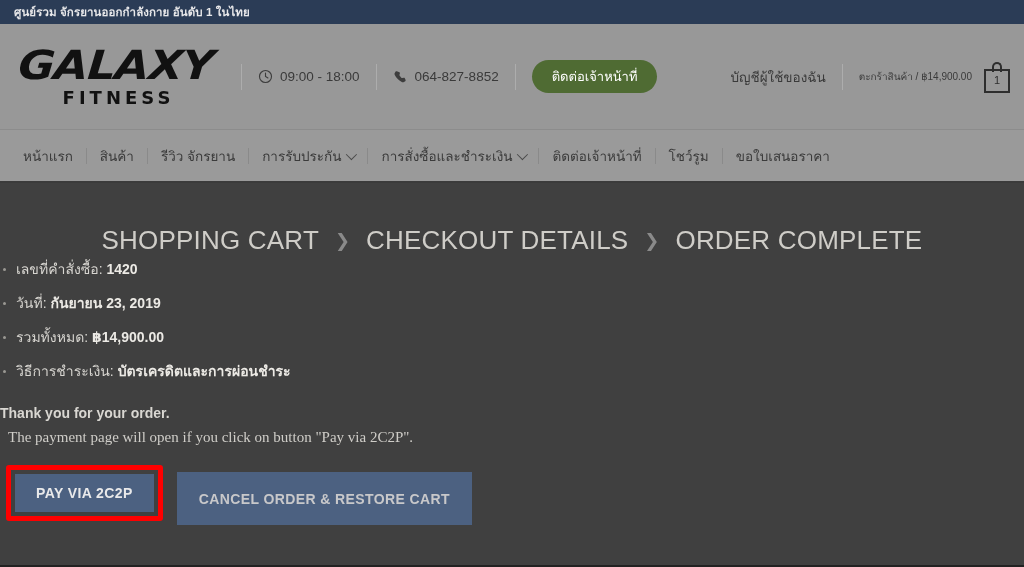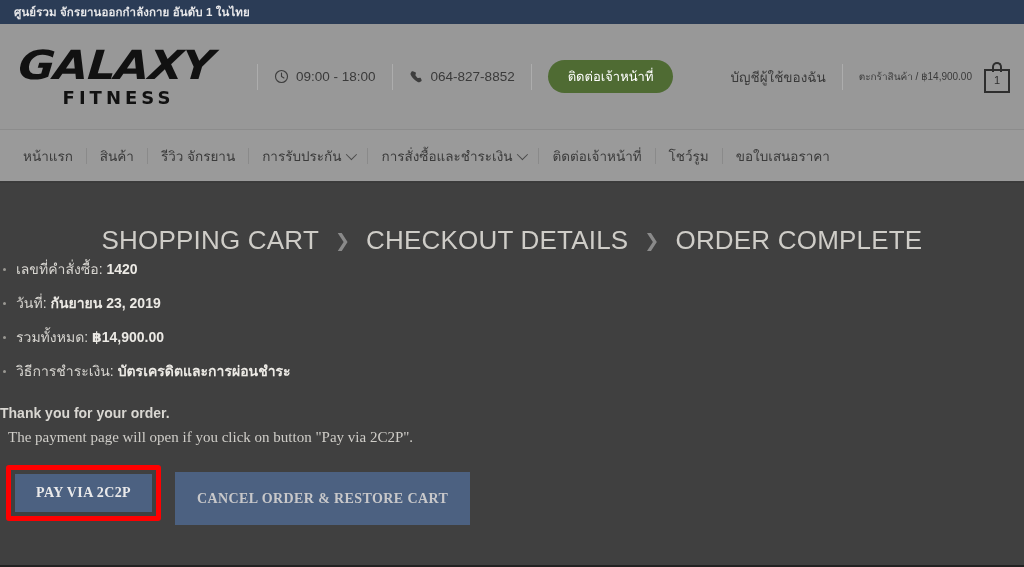--- a/index.html
+++ b/index.html
@@ -75,21 +75,21 @@
     font-weight: bold;
     color: #111111;
     letter-spacing: 4px;
     margin-top: 3px;
     padding-left: 4px;
   }
 
   .header-info {
     display: flex;
     align-items: center;
-    margin-left: 38px;
+    margin-left: 22px;
     gap: 0px;
   }
   .info-item {
     display: flex;
     align-items: center;
     gap: 7px;
     padding: 0 16px;
     color: #3a3a3a;
     font-size: 13.5px;
     white-space: nowrap;
@@ -316,21 +316,21 @@
     display: inline-flex;
     margin-left: 6px;
   }
   .btn {
     background: #4c6181;
     color: #e9e9ea;
     border: none;
     font-size: 14px;
     font-weight: bold;
     letter-spacing: 0.4px;
-    font-family: Liberation Serif, serif;
+    font-family: Liberation Sans, sans-serif;
     cursor: pointer;
     white-space: nowrap;
   }
   .btn-pay {
     height: 38px;
     padding: 0 21px;
   }
   .btn-cancel {
     height: 53px;
     padding: 0 22px;

